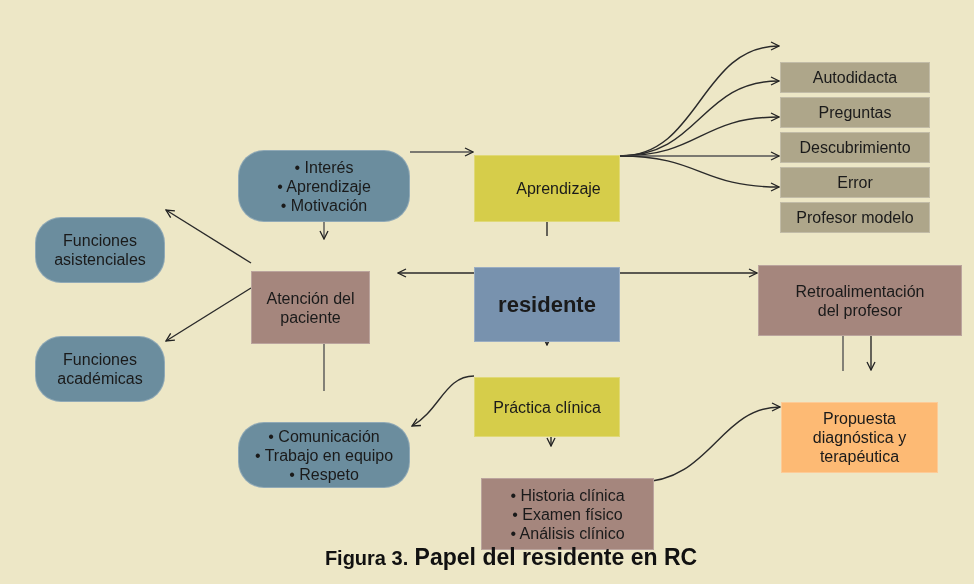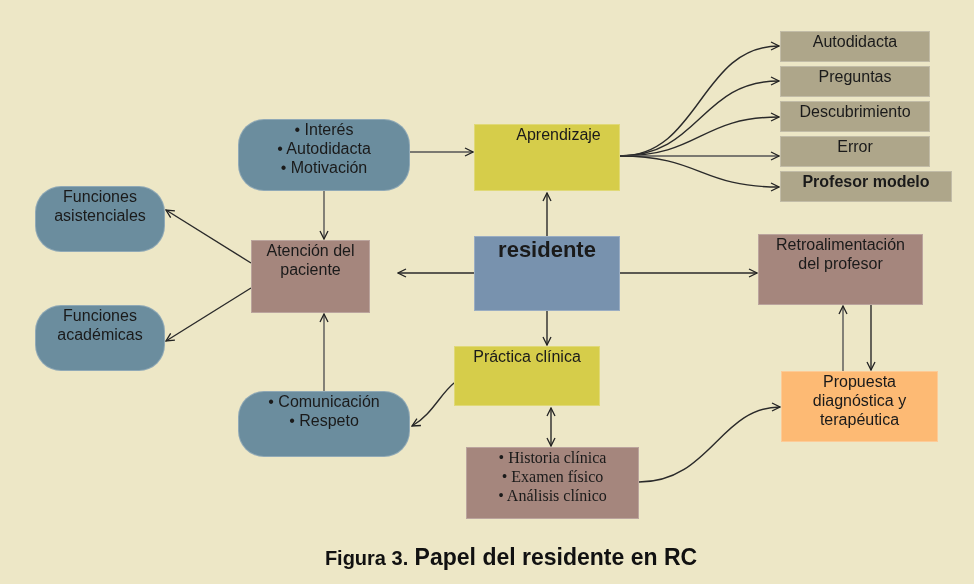--- a/index.html
+++ b/index.html
@@ -1,17 +1,17 @@
 <!DOCTYPE html>
 <html><head>
 <meta charset="utf-8">
 <style>
   html, body { margin:0; padding:0; }
   body { width:974px; height:584px; background:#ede7c6; position:relative; overflow:hidden; font-family:"Liberation Sans", sans-serif; }
-  .box { position:absolute; box-sizing:border-box; display:flex; flex-direction:column; align-items:center; justify-content:flex-start; text-align:center; color:#1a1a1a; font-size:16px; line-height:19px; border:1px solid rgba(255,255,255,0.25); }
+  .box { position:absolute; box-sizing:border-box; display:flex; flex-direction:column; align-items:center; justify-content:center; text-align:center; color:#1a1a1a; font-size:16px; line-height:19px; border:1px solid rgba(255,255,255,0.25);margin-top:31px; }
   .blue { background:#6b8d9e;border-radius:26px; }
   .mauve { background:#a5867d; }
   .yellow { background:#d6cd4a; }
   .center { background:#7892ae; font-weight:bold; font-size:22px; line-height:26px; }
   .olive { background:#aea68a; font-size:16px; }
   .teal { background:#fdba74; }
   .line { display:block; }
   svg#edges { position:absolute; left:0; top:0; }
   .caption { position:absolute; left:0; width:974px; top:544px; text-align:center; font-weight:bold; font-size:23px; color:#111;margin-left:24px; }
   .caption .lbl { font-size:20px; }
@@ -69,55 +69,56 @@
 <div class="box center" style="left:474px;top:236px;width:146px;height:75px;">
   <span class="line">residente</span>
 </div>
 
 <div class="box yellow" style="left:474px;top:124px;width:146px;height:67px;padding-left:23px;">
   <span class="line">Aprendizaje</span>
 </div>
 
 <div class="box blue" style="left:238px;top:119px;width:172px;height:72px;">
   <span class="line">• Interés</span>
-  <span class="line">• Autodidacta</span>
+  <span class="line">• Aprendizaje</span>
   <span class="line">• Motivación</span>
 </div>
 
 <div class="box mauve" style="left:251px;top:240px;width:119px;height:73px;">
   <span class="line">Atención del</span>
   <span class="line">paciente</span>
 </div>
 
 <div class="box blue" style="left:35px;top:186px;width:130px;height:66px;">
   <span class="line">Funciones</span>
   <span class="line">asistenciales</span>
 </div>
 
 <div class="box blue" style="left:35px;top:305px;width:130px;height:66px;">
   <span class="line">Funciones</span>
   <span class="line">académicas</span>
 </div>
 
 <div class="box blue" style="left:238px;top:391px;width:172px;height:66px;">
   <span class="line">• Comunicación</span>
+  <span class="line">• Trabajo en equipo</span>
   <span class="line">• Respeto</span>
 </div>
 
-<div class="box yellow" style="left:454px;top:346px;width:146px;height:60px;">
+<div class="box yellow" style="left:474px;top:346px;width:146px;height:60px;">
   <span class="line">Práctica clínica</span>
 </div>
 
-<div class="box mauve" style="left:466px;top:447px;width:173px;height:72px;font-family:Liberation Serif, serif;">
+<div class="box mauve" style="left:481px;top:447px;width:173px;height:72px;">
   <span class="line">• Historia clínica</span>
   <span class="line">• Examen físico</span>
   <span class="line">• Análisis clínico</span>
 </div>
 
-<div class="box mauve" style="left:758px;top:234px;width:165px;height:71px;">
+<div class="box mauve" style="left:758px;top:234px;width:204px;height:71px;">
   <span class="line">Retroalimentación</span>
   <span class="line">del profesor</span>
 </div>
 
 <div class="box teal" style="left:781px;top:371px;width:157px;height:71px;">
   <span class="line">Propuesta</span>
   <span class="line">diagnóstica y</span>
   <span class="line">terapéutica</span>
 </div>
 
@@ -126,19 +127,19 @@
 </div>
 <div class="box olive" style="left:780px;top:66px;width:150px;height:31px;">
   <span class="line">Preguntas</span>
 </div>
 <div class="box olive" style="left:780px;top:101px;width:150px;height:31px;">
   <span class="line">Descubrimiento</span>
 </div>
 <div class="box olive" style="left:780px;top:136px;width:150px;height:31px;">
   <span class="line">Error</span>
 </div>
-<div class="box olive" style="left:780px;top:171px;width:172px;height:31px;font-weight:bold;">
+<div class="box olive" style="left:780px;top:171px;width:150px;height:31px;">
   <span class="line">Profesor modelo</span>
 </div>
 
 <div class="caption">
   <span class="lbl">Figura 3.</span><span> Papel del residente en RC</span>
 </div>
 
 </body></html>

